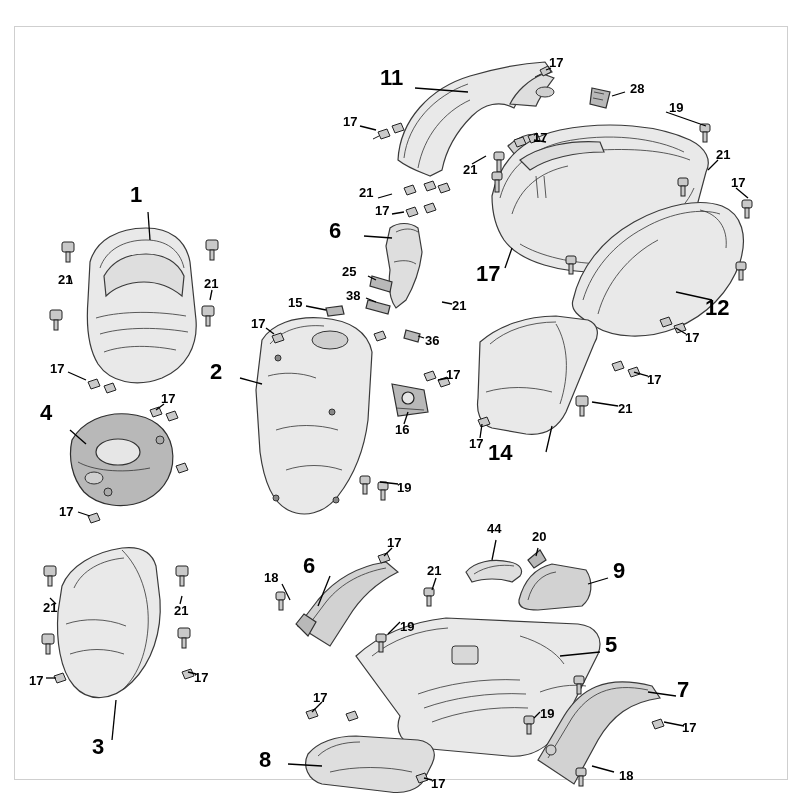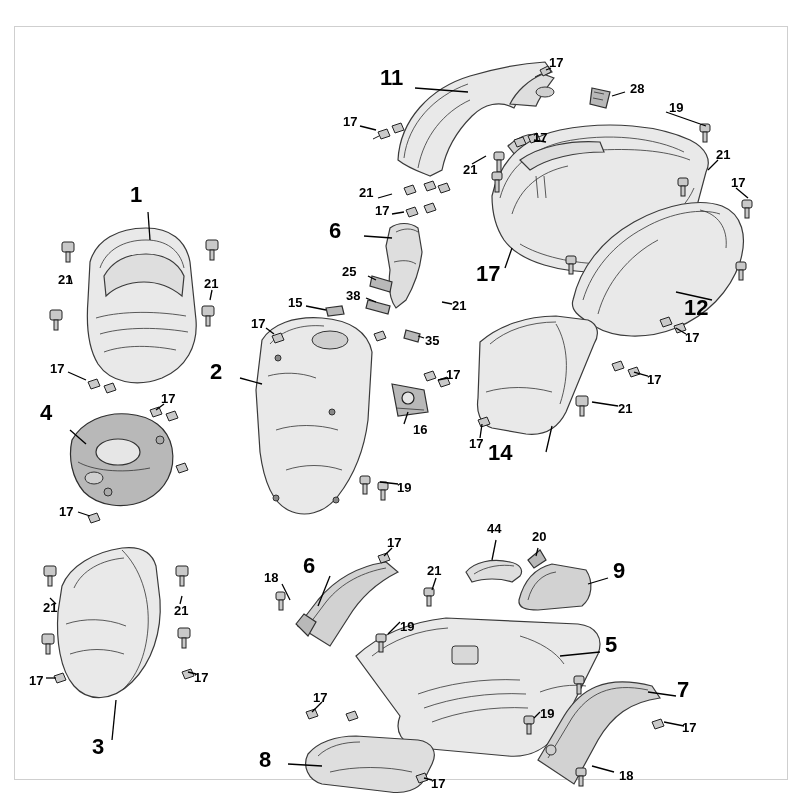--- a/index.html
+++ b/index.html
@@ -383,26 +383,26 @@
     <span class="num big" style="left:210px;top:359px">2</span>
     <span class="num big" style="left:92px;top:734px">3</span>
     <span class="num big" style="left:40px;top:400px">4</span>
     <span class="num big" style="left:605px;top:632px">5</span>
     <span class="num big" style="left:303px;top:553px">6</span>
     <span class="num big" style="left:677px;top:677px">7</span>
     <span class="num big" style="left:259px;top:747px">8</span>
     <span class="num big" style="left:613px;top:558px">9</span>
     <span class="num big" style="left:476px;top:261px">17</span>
     <span class="num big" style="left:380px;top:65px">11</span>
-    <span class="num big" style="left:684px;top:295px">12</span>
+    <span class="num big" style="left:705px;top:295px">12</span>
     <span class="num big" style="left:329px;top:218px">6</span>
     <span class="num big" style="left:488px;top:440px">14</span>
 
     <span class="num sm" style="left:288px;top:295px">15</span>
-    <span class="num sm" style="left:413px;top:422px">16</span>
+    <span class="num sm" style="left:395px;top:422px">16</span>
 
     <span class="num sm" style="left:549px;top:55px">17</span>
     <span class="num sm" style="left:343px;top:114px">17</span>
     <span class="num sm" style="left:533px;top:130px">17</span>
     <span class="num sm" style="left:731px;top:175px">17</span>
     <span class="num sm" style="left:375px;top:203px">17</span>
     <span class="num sm" style="left:251px;top:316px">17</span>
     <span class="num sm" style="left:685px;top:330px">17</span>
     <span class="num sm" style="left:50px;top:361px">17</span>
     <span class="num sm" style="left:446px;top:367px">17</span>
@@ -432,18 +432,18 @@
     <span class="num sm" style="left:359px;top:185px">21</span>
     <span class="num sm" style="left:463px;top:162px">21</span>
     <span class="num sm" style="left:716px;top:147px">21</span>
     <span class="num sm" style="left:452px;top:298px">21</span>
     <span class="num sm" style="left:618px;top:401px">21</span>
     <span class="num sm" style="left:427px;top:563px">21</span>
     <span class="num sm" style="left:43px;top:600px">21</span>
     <span class="num sm" style="left:174px;top:603px">21</span>
 
     <span class="num sm" style="left:346px;top:288px">38</span>
-    <span class="num sm" style="left:425px;top:333px">35</span>
+    <span class="num sm" style="left:425px;top:333px">36</span>
     <span class="num sm" style="left:630px;top:81px">28</span>
     <span class="num sm" style="left:342px;top:264px">25</span>
     <span class="num sm" style="left:487px;top:521px">44</span>
   </div>
 </div>
 
 </body></html>

